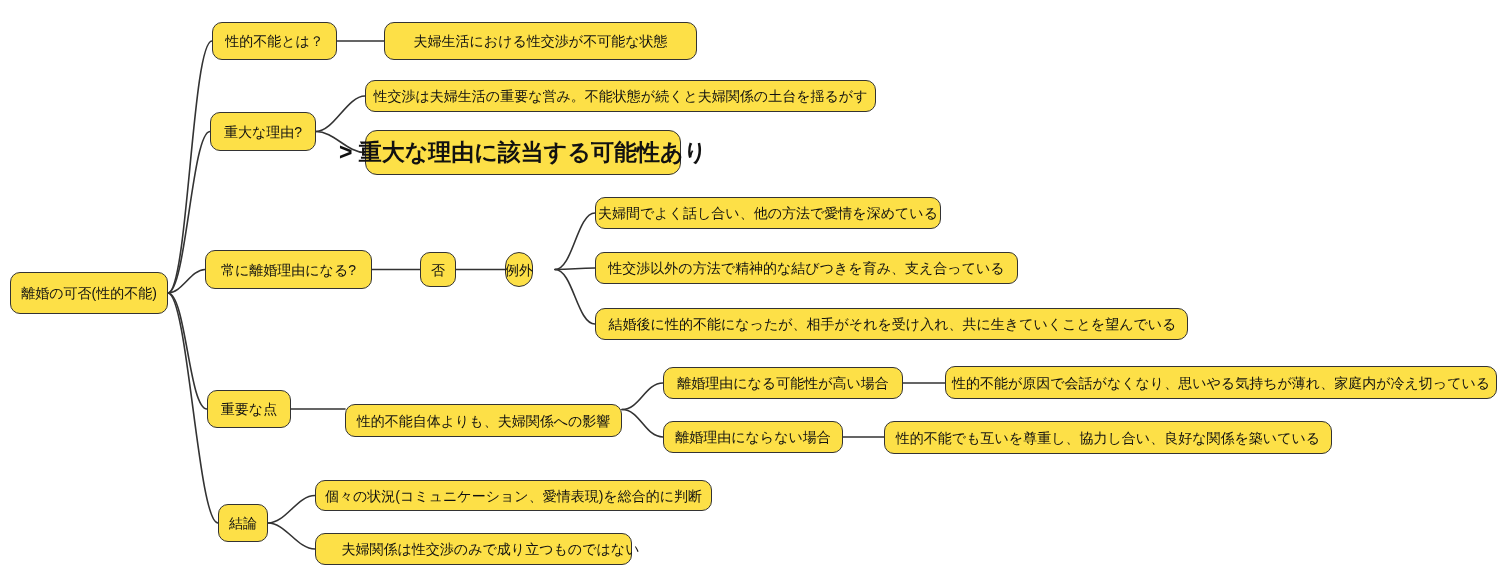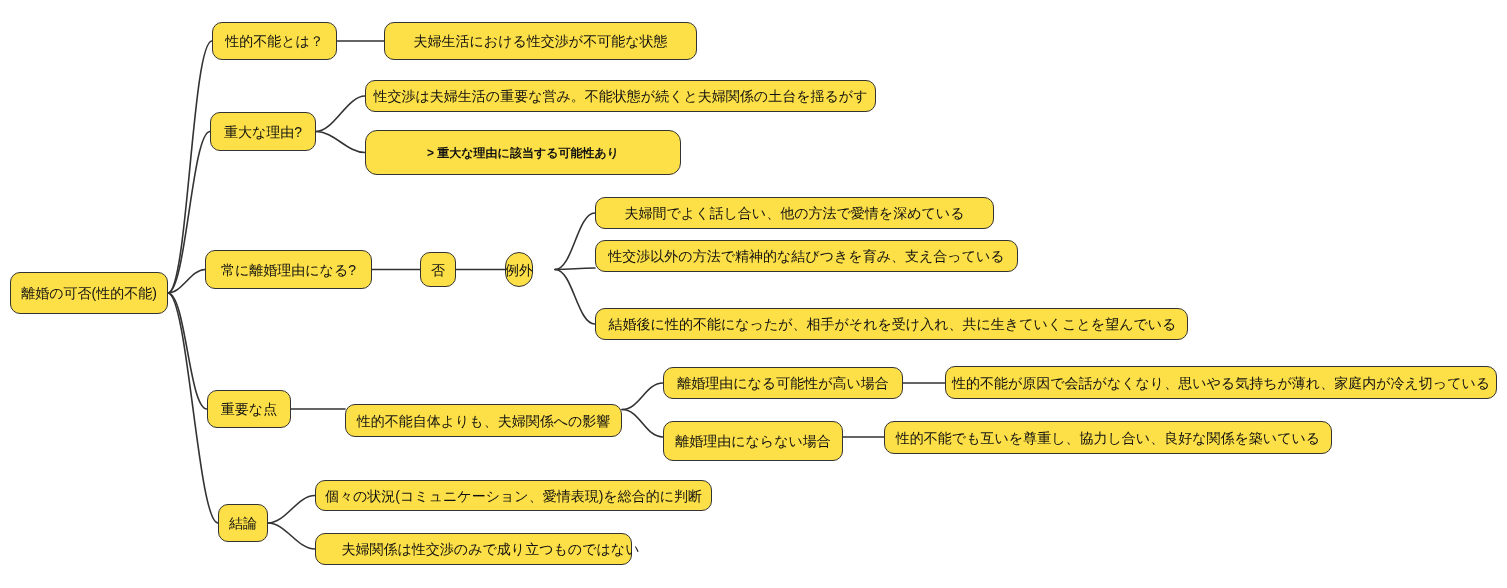--- a/index.html
+++ b/index.html
@@ -38,21 +38,21 @@
     justify-content: center;
     font-size: 14px;
     color: #111111;
     white-space: nowrap;
     padding: 0 10px;
     line-height: 1;
   }
   .node.small { padding: 0 6px; }
   .node.emph {
     font-weight: 700;
-    font-size: 12px;
+    font-size: 23px;
     border-radius: 12px;
     padding: 0 12px;
   }
 </style>
 </head>
 <body>
 
 <div class="canvas">
 
   <svg class="edges" viewBox="0 0 1507 588" xmlns="http://www.w3.org/2000/svg">
@@ -89,35 +89,35 @@
   <div class="node" style="left:365px; top:80px; width:511px; height:32px;">性交渉は夫婦生活の重要な営み。不能状態が続くと夫婦関係の土台を揺るがす</div>
 
   <div class="node emph" style="left:365px; top:130px; width:316px; height:45px;">&gt; 重大な理由に該当する可能性あり</div>
 
   <div class="node" style="left:205px; top:250px; width:167px; height:39px;">常に離婚理由になる?</div>
 
   <div class="node small" style="left:420px; top:252px; width:36px; height:35px;">否</div>
 
   <div class="node small" style="left:505px; top:252px; width:28px; height:35px;border-radius:17px;">例外</div>
 
-  <div class="node" style="left:595px; top:197px; width:399px; height:32px;">夫婦間でよく話し合い、他の方法で愛情を深めている</div>
+  <div class="node" style="left:595px; top:197px; width:346px; height:32px;">夫婦間でよく話し合い、他の方法で愛情を深めている</div>
 
-  <div class="node" style="left:595px; top:240px; width:423px; height:32px;">性交渉以外の方法で精神的な結びつきを育み、支え合っている</div>
+  <div class="node" style="left:595px; top:252px; width:423px; height:32px;border-radius:9px;">性交渉以外の方法で精神的な結びつきを育み、支え合っている</div>
 
   <div class="node" style="left:595px; top:308px; width:593px; height:32px;padding-left:12px;">結婚後に性的不能になったが、相手がそれを受け入れ、共に生きていくことを望んでいる</div>
 
   <div class="node" style="left:207px; top:390px; width:84px; height:38px;">重要な点</div>
 
   <div class="node" style="left:345px; top:393px; width:277px; height:33px;margin-top:11px;">性的不能自体よりも、夫婦関係への影響</div>
 
   <div class="node" style="left:663px; top:367px; width:240px; height:32px;">離婚理由になる可能性が高い場合</div>
 
   <div class="node" style="left:945px; top:366px; width:552px; height:33px;">性的不能が原因で会話がなくなり、思いやる気持ちが薄れ、家庭内が冷え切っている</div>
 
-  <div class="node" style="left:663px; top:421px; width:180px; height:40px;">離婚理由にならない場合</div>
+  <div class="node" style="left:663px; top:421px; width:180px; height:32px;">離婚理由にならない場合</div>
 
   <div class="node" style="left:884px; top:421px; width:448px; height:33px;">性的不能でも互いを尊重し、協力し合い、良好な関係を築いている</div>
 
   <div class="node" style="left:218px; top:504px; width:50px; height:38px;">結論</div>
 
   <div class="node" style="left:315px; top:480px; width:397px; height:31px;">個々の状況(コミュニケーション、愛情表現)を総合的に判断</div>
 
   <div class="node" style="left:315px; top:533px; width:317px; height:32px;padding-left:44px;">夫婦関係は性交渉のみで成り立つものではない</div>
 
 </div>

